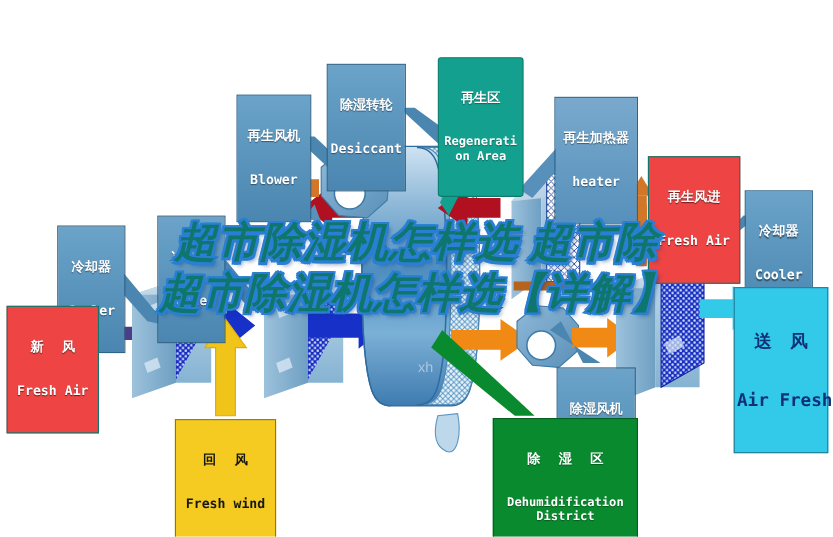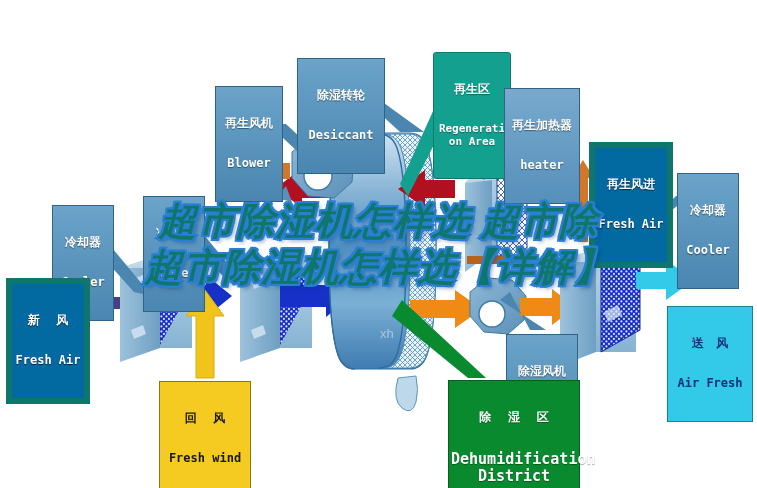--- a/index.html
+++ b/index.html
@@ -60,22 +60,22 @@
     color:#ffffff;
     text-shadow:0 1px 1px rgba(0,0,0,.35);
   }
   .lbl-orange{
     background:#d2762a;
     border:1px solid #9a5015;
     color:#ffffff;
     text-shadow:0 1px 1px rgba(0,0,0,.5);
   }
   .lbl-purple{
-    background:#0369a1;
-    border:6px solid #0f766e;
+    background:#ef4444;
+    border:1px solid #0f766e;
     color:#ffffff;
     text-shadow:0 1px 1px rgba(0,0,0,.6);
   }
   .lbl-cyan{
     background:#33c9e8;
     border:1px solid #1c7f99;
     color:#10307a;
     text-shadow:none;
   }
   .lbl-green{
@@ -323,31 +323,31 @@
       <path d="M182 230 L200 230 L246 286 L228 282 Z" fill="#4a86b0"></path>
 
       <path d="M530 330 L546 330 L500 300 L510 292 Z" fill="#4a86b0"></path>
 
       <path d="M468 378 L486 378 L402 300 L392 316 Z" fill="#0a8a2e"></path>
     </g>
 
     <text x="380" y="338" font-family="Liberation Sans, sans-serif" font-size="13" fill="#ffffff" opacity=".45">xh</text>
   </svg>
 
-  <div class="label lbl-blue" style="left:297px;top:58px;width:88px;padding:3px 2px;font-size:12px;">
+  <div class="label lbl-blue" style="left:297px;top:58px;width:72px;padding:3px 2px;font-size:12px;">
     <span class="cn">除湿转轮</span>
     <span class="en">Desiccant</span>
   </div>
 
   <div class="label lbl-blue" style="left:215px;top:86px;width:68px;padding:3px 2px;font-size:12px;text-align:center;">
     <span class="cn">再生风机</span>
     <span class="en">Blower</span>
   </div>
 
-  <div class="label lbl-teal" style="left:433px;top:52px;width:78px;padding:3px 2px;font-size:12px;border-radius:3px;">
+  <div class="label lbl-teal" style="left:398px;top:52px;width:78px;padding:3px 2px;font-size:12px;border-radius:3px;">
     <span class="cn">再生区</span>
     <span class="en" style="font-size:11px;">Regenerati
 on Area</span>
   </div>
 
   <div class="label lbl-blue2" style="left:504px;top:88px;width:76px;padding:3px 2px;font-size:12px;">
     <span class="cn">再生加热器</span>
     <span class="en">heater</span>
   </div>
 
@@ -382,25 +382,25 @@
     <span class="en">Fresh wind</span>
   </div>
 
   <div class="label lbl-blue" style="left:506px;top:334px;width:72px;padding:3px 2px;font-size:12px;">
     <span class="cn">除湿风机</span>
     <span class="en">Blower</span>
   </div>
 
   <div class="label lbl-green" style="left:448px;top:380px;width:132px;padding:3px 2px;font-size:12px;">
     <span class="cn">除    湿    区</span>
-    <span class="en" style="font-size:15px;">Dehumidification
+    <span class="en" style="font-size:11px;">Dehumidification
 District</span>
   </div>
 
-  <div class="label lbl-cyan" style="left:667px;top:261px;width:86px;padding:3px 2px;font-size:12px;margin-top:45px;">
+  <div class="label lbl-cyan" style="left:667px;top:261px;width:86px;padding:3px 2px;font-size:16px;">
     <span class="cn">送   风</span>
     <span class="en">Air Fresh</span>
   </div>
 
   <div id="title-overlay">
     <span class="tline">超市除湿机怎样选 超市除</span>
     <span class="tline">超市除湿机怎样选【详解】</span>
   </div>
 
 </div>

